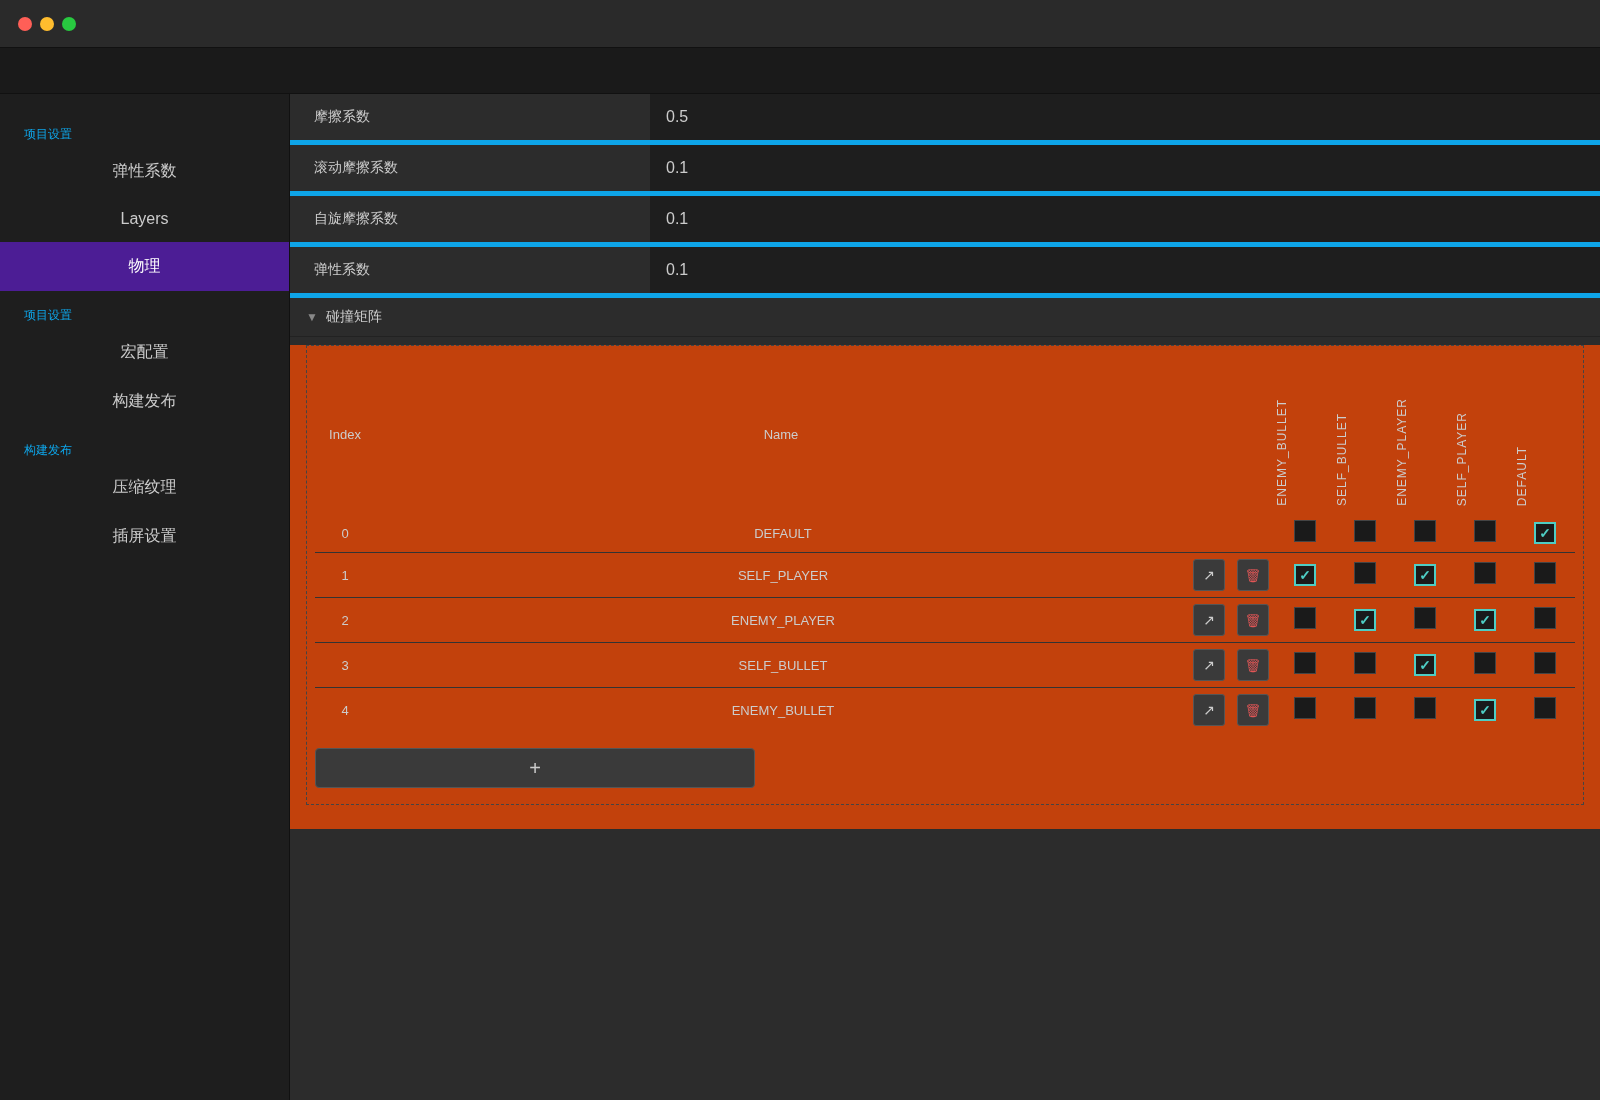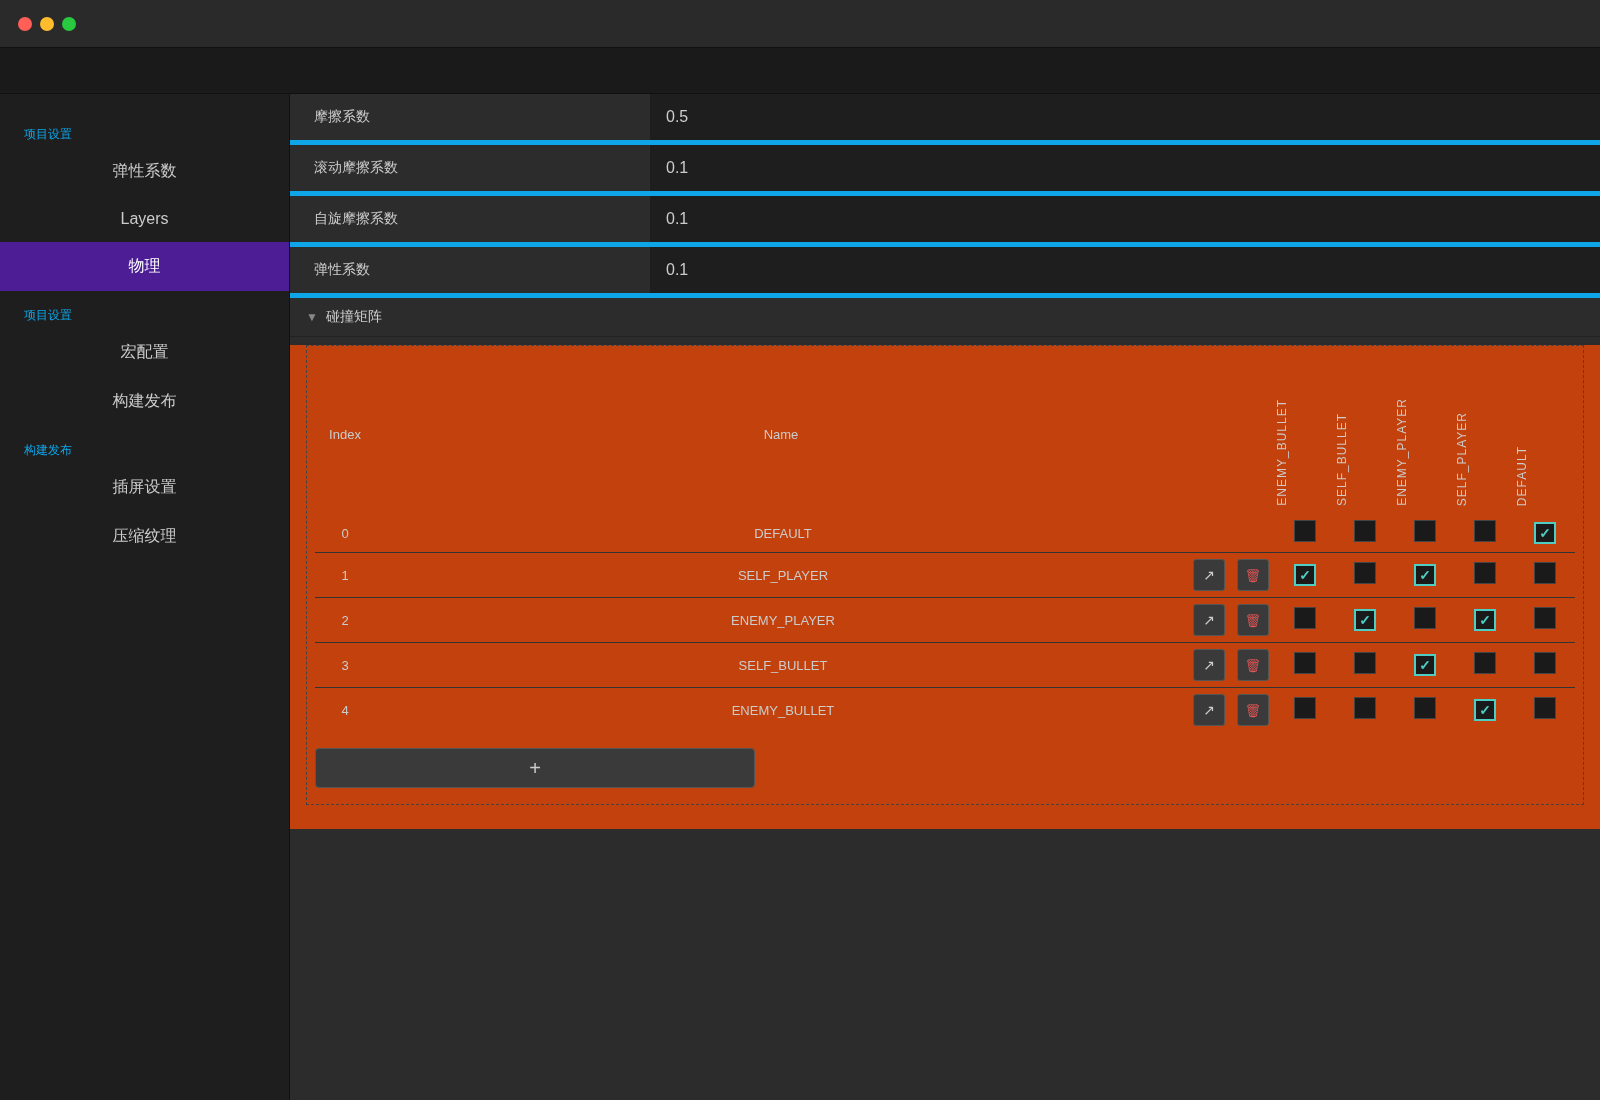--- a/index.html
+++ b/index.html
@@ -303,22 +303,22 @@
 
   <div class="sidebar">
       <div class="sidebar-section-label">项目设置</div>
       <div class="sidebar-item">弹性系数</div>
       <div class="sidebar-item">Layers</div>
       <div class="sidebar-item active">物理</div>
       <div class="sidebar-section-label">项目设置</div>
       <div class="sidebar-item">宏配置</div>
       <div class="sidebar-item">构建发布</div>
       <div class="sidebar-section-label">构建发布</div>
+      <div class="sidebar-item">压缩纹理</div>
       <div class="sidebar-item">插屏设置</div>
-      <div class="sidebar-item">压缩纹理</div>
     </div>
 
   <div class="content">
 
     <div>
         <div class="prop-row">
           <div class="prop-label">摩擦系数</div>
           <div class="prop-value">0.5</div>
         </div>
         <div class="prop-row">

